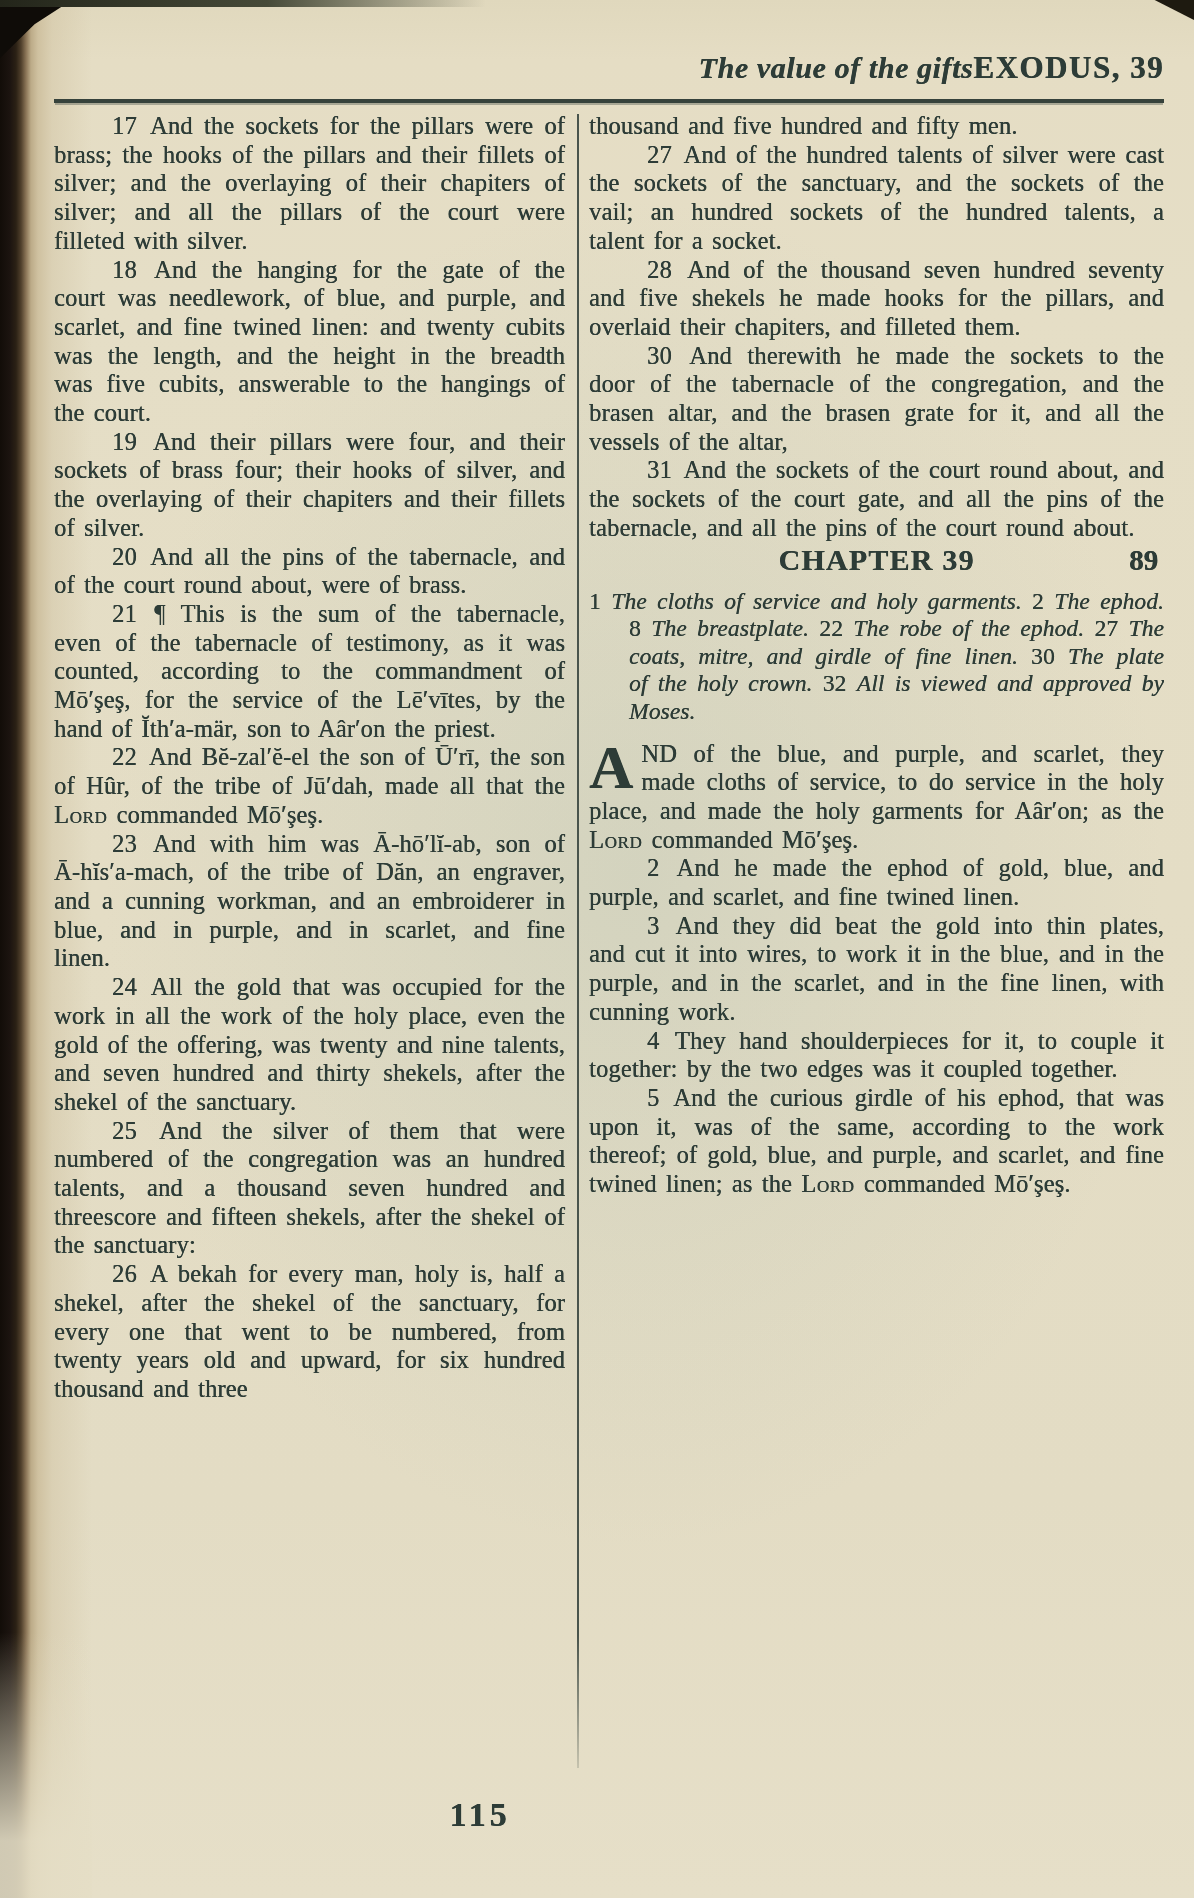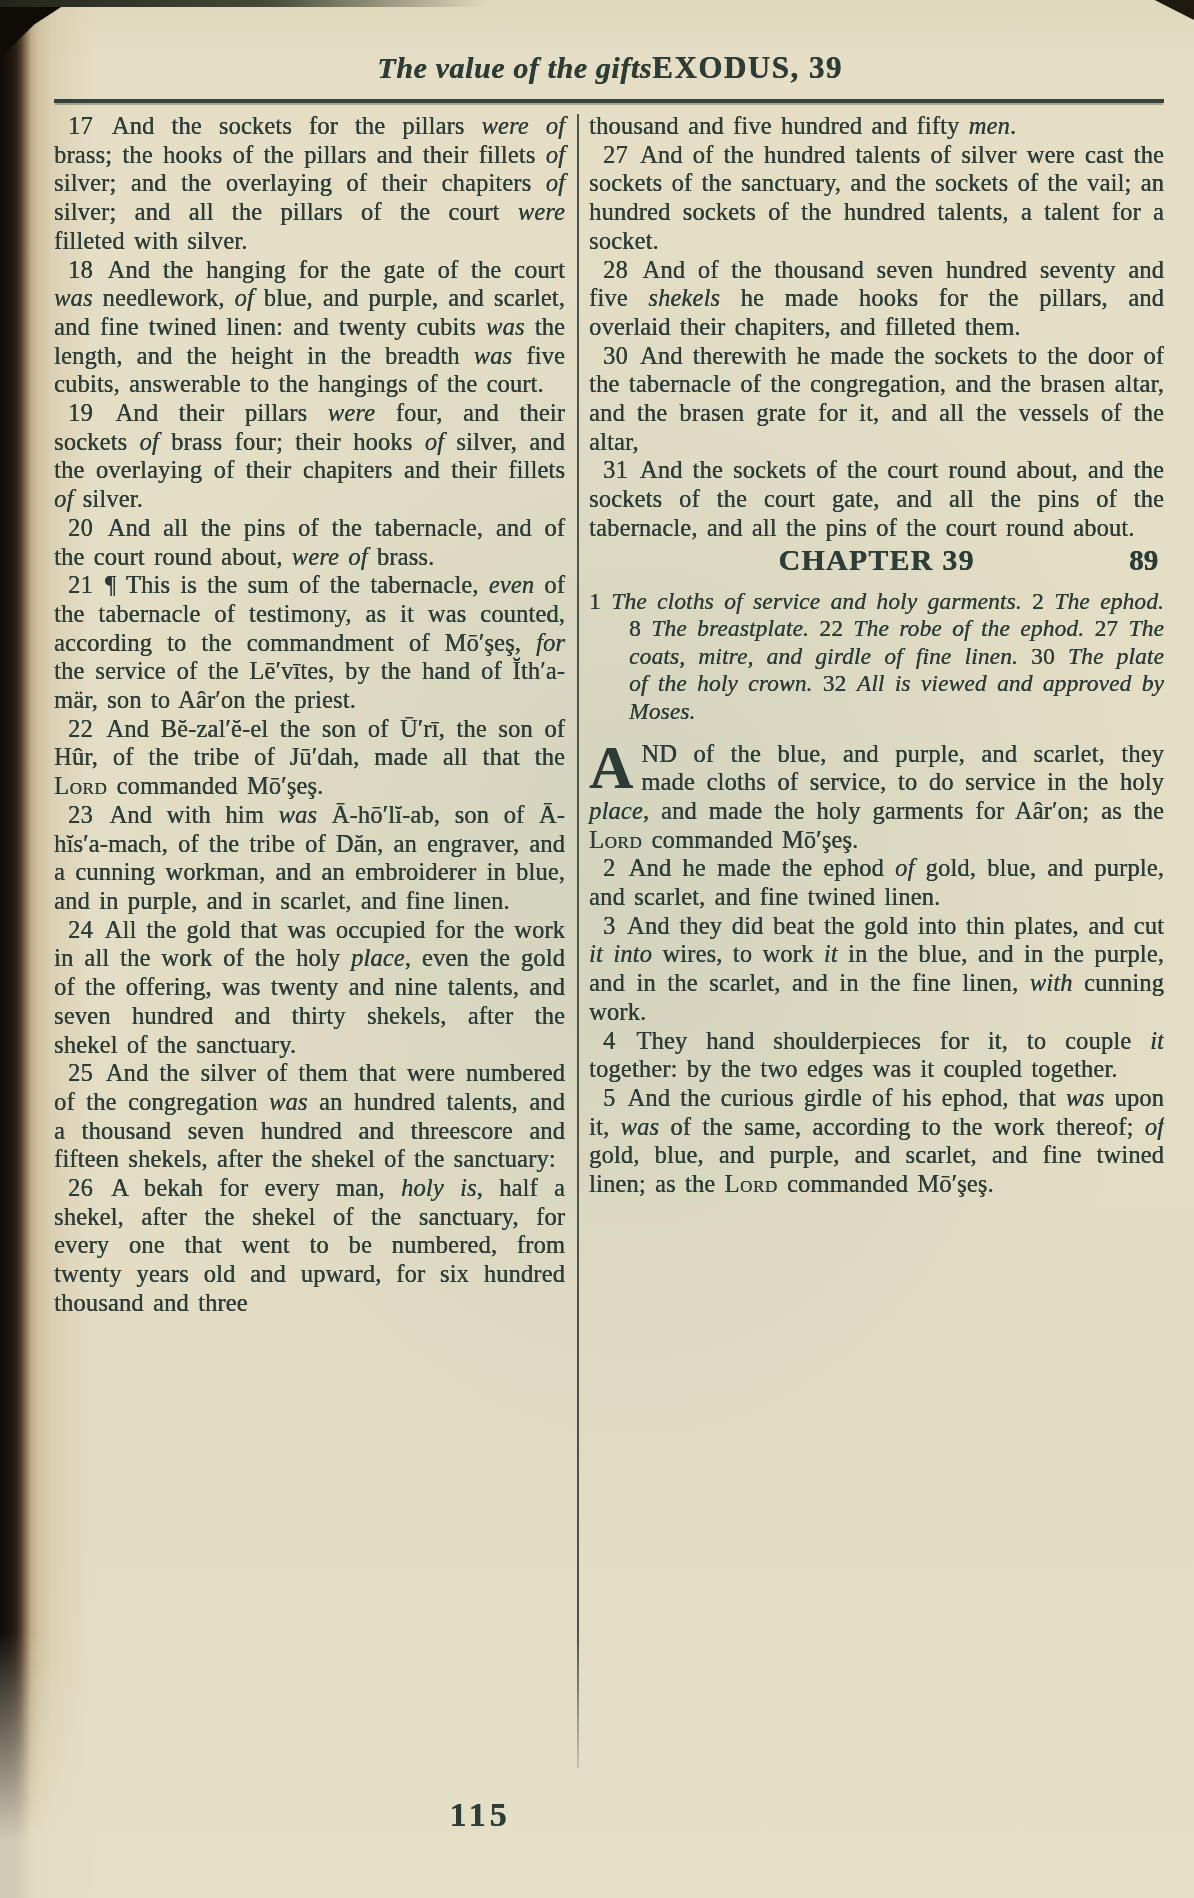--- a/index.html
+++ b/index.html
@@ -35,21 +35,21 @@
   }
   .corner-tr{
     position:absolute;right:0;top:0;width:48px;height:20px;background:#1e1a10;
     clip-path:polygon(18% 0,100% 0,100% 100%);
   }
   .page{
     position:absolute;left:54px;right:30px;top:0;
   }
   .header{
     margin-top:50px;height:40px;
-    display:flex;justify-content:center;align-items:baseline;
+    display:flex;justify-content:flex-end;align-items:baseline;
   }
   .running-head{
     font-style:italic;font-weight:bold;font-size:30px;letter-spacing:0.6px;
     text-shadow:0.3px 0.2px 0 currentColor;
     padding-left:2px;
   }
   .book-ref{
     font-weight:bold;font-size:31px;letter-spacing:1.5px;
     text-shadow:0.4px 0.3px 0 currentColor;
   }
@@ -63,22 +63,22 @@
   .col-left{width:511px;flex:none;}
   .divider{flex:none;width:2px;background:linear-gradient(180deg,#49544c 0 92%,rgba(73,84,76,0.2));margin:2px 10px 8px 12px;}
   .col-right{flex:1;min-width:0;}
   p.verse{
     margin:0;font-size:24.5px;line-height:28.7px;text-align:justify;text-indent:14px;
     letter-spacing:0.15px;word-spacing:0.12em;
     text-shadow:0.35px 0.25px 0 currentColor;
     hyphens:auto;-webkit-hyphens:auto;
   }
   p.verse.cont{text-indent:0;}
-  .vnum{padding-right:2px;}
-  .i{font-style:italic;}
+  .vnum{padding-right:2px;margin-left:44px;}
+  .i{}
   .sc{font-variant:small-caps;letter-spacing:0.6px;}
   .chap-row{
     position:relative;text-align:center;
     margin:0 0 6px 0;line-height:34px;
   }
   .chap-title{
     font-weight:bold;font-size:30px;letter-spacing:1.2px;
     text-shadow:0.4px 0.3px 0 currentColor;
   }
   .chap-side{

